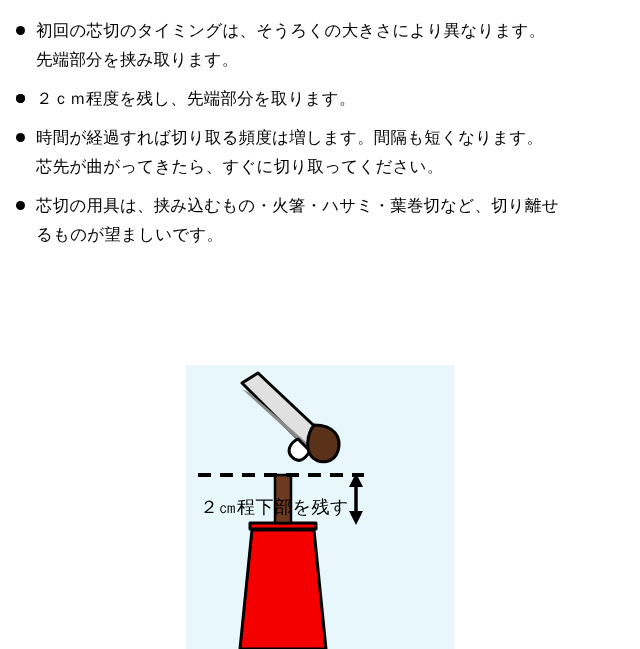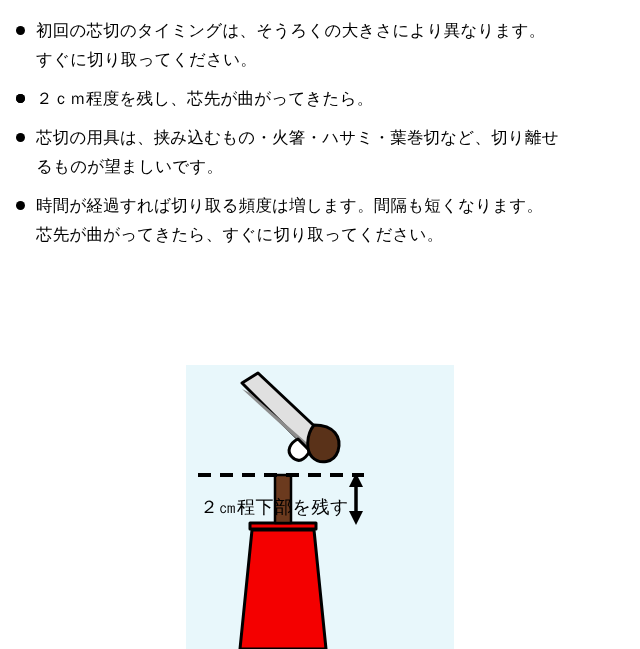--- a/index.html
+++ b/index.html
@@ -88,42 +88,42 @@
 </head>
 <body>
 
 <div class="doc">
 
   <ul class="bullet-list">
 
     <li class="bullet-item">
       <span class="bullet-dot"></span>
       <span class="bullet-line">初回の芯切のタイミングは、そうろくの大きさにより異なります。</span>
-      <span class="bullet-line">すぐに切り取ってください。</span>
+      <span class="bullet-line">先端部分を挟み取ります。</span>
     </li>
 
     <li class="bullet-item">
       <span class="bullet-dot"></span>
     </li>
 
     <li class="bullet-item">
       <span class="bullet-dot"></span>
-      <span class="bullet-line">２ｃｍ程度を残し、芯先が曲がってきたら。</span>
+      <span class="bullet-line">２ｃｍ程度を残し、先端部分を取ります。</span>
+    </li>
+
+    <li class="bullet-item">
+      <span class="bullet-dot"></span>
+      <span class="bullet-line">時間が経過すれば切り取る頻度は増します。間隔も短くなります。</span>
+      <span class="bullet-line">芯先が曲がってきたら、すぐに切り取ってください。</span>
     </li>
 
     <li class="bullet-item">
       <span class="bullet-dot"></span>
       <span class="bullet-line">芯切の用具は、挟み込むもの・火箸・ハサミ・葉巻切など、切り離せ</span>
       <span class="bullet-line">るものが望ましいです。</span>
-    </li>
-
-    <li class="bullet-item">
-      <span class="bullet-dot"></span>
-      <span class="bullet-line">時間が経過すれば切り取る頻度は増します。間隔も短くなります。</span>
-      <span class="bullet-line">芯先が曲がってきたら、すぐに切り取ってください。</span>
     </li>
 
   </ul>
 
   <div class="figure">
     <svg class="figure-inner" viewBox="0 0 268 284" xmlns="http://www.w3.org/2000/svg">
 
       <g>
         <path d="M66 165 L128 165 L140 284 L54 284 Z" fill="#f40000" stroke="#000000" stroke-width="3" stroke-linejoin="round"></path>
         <path d="M64 164 L130 164 L130 158 L64 158 Z" fill="#f40000" stroke="#000000" stroke-width="3" stroke-linejoin="round"></path>

